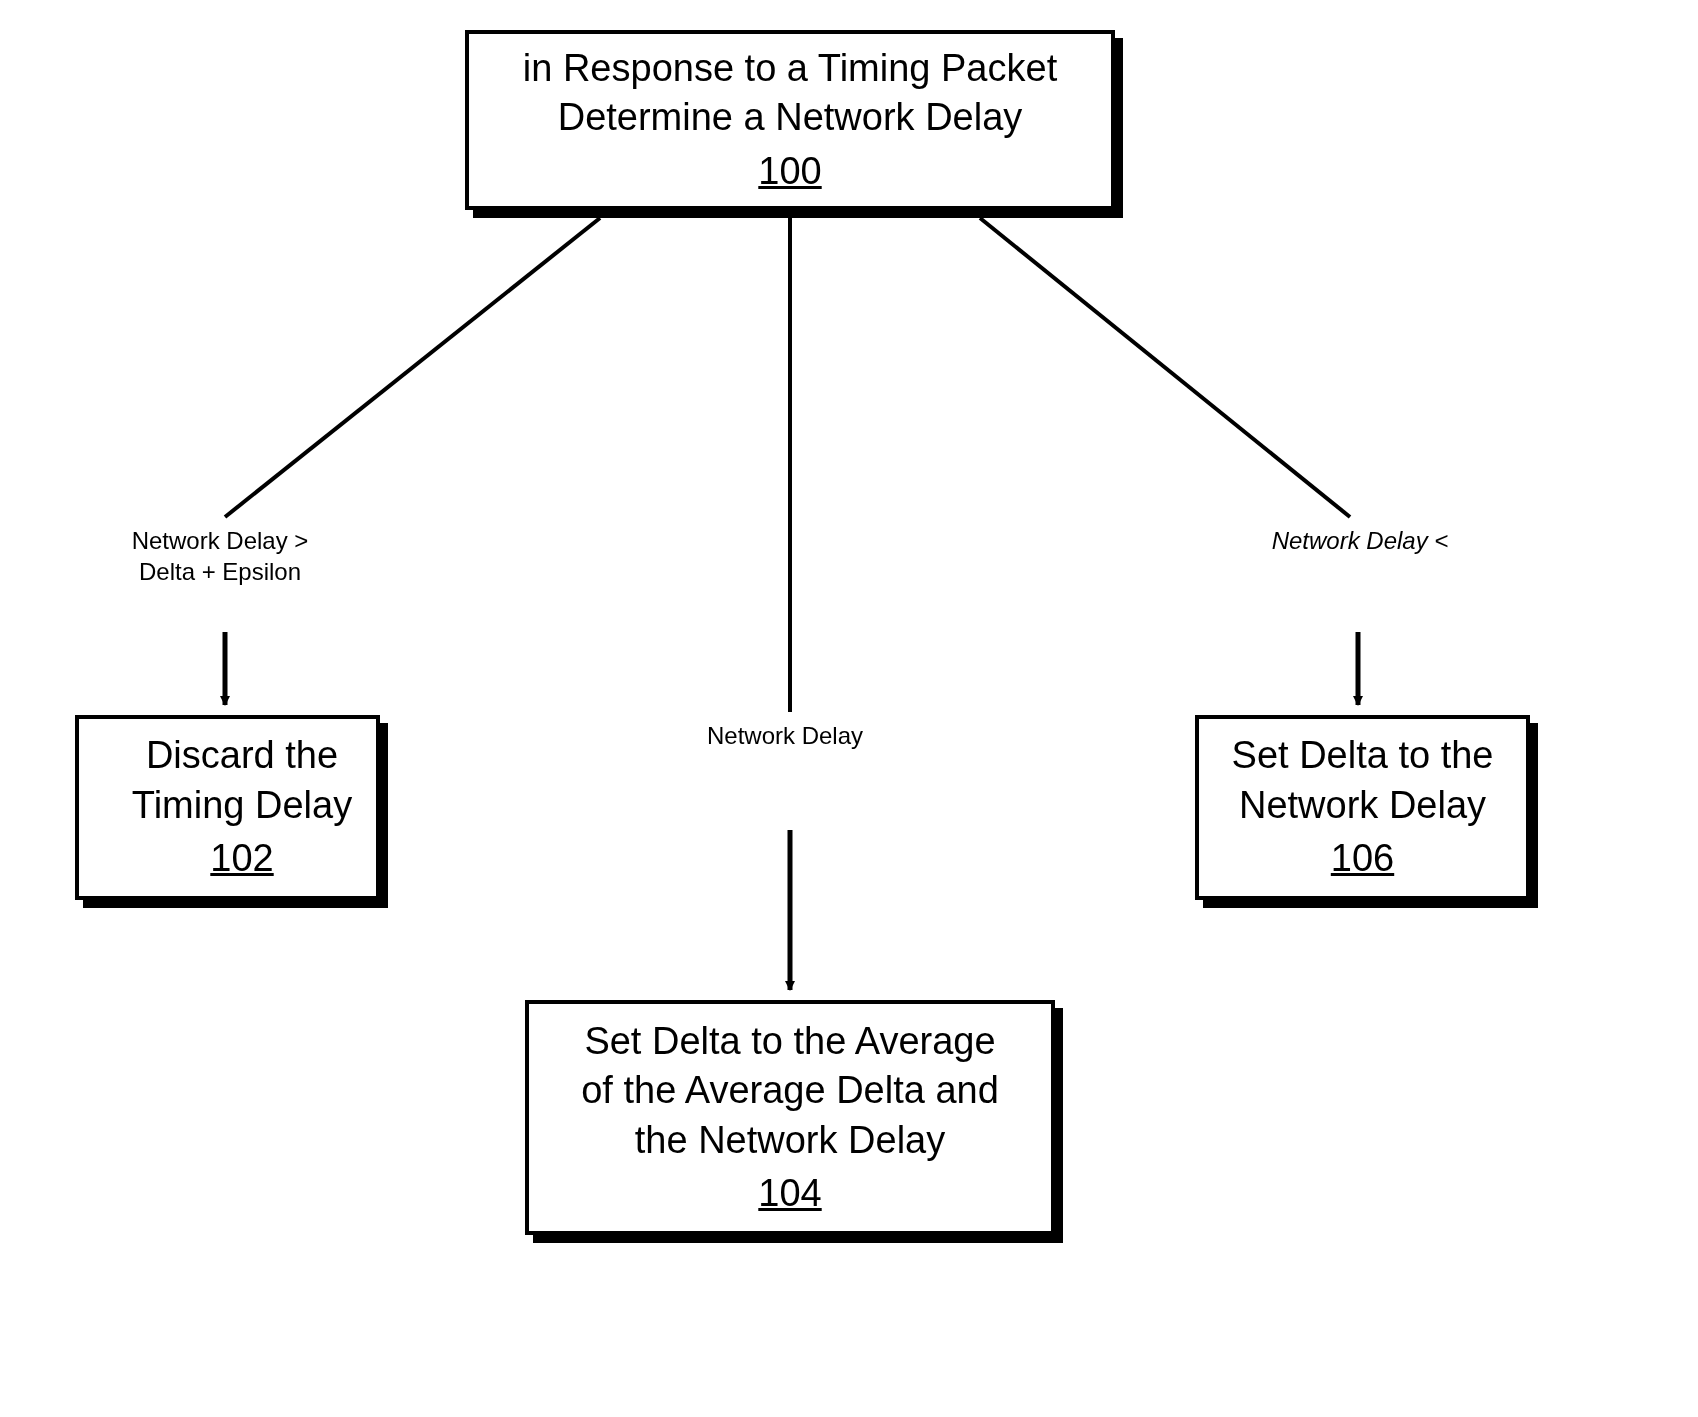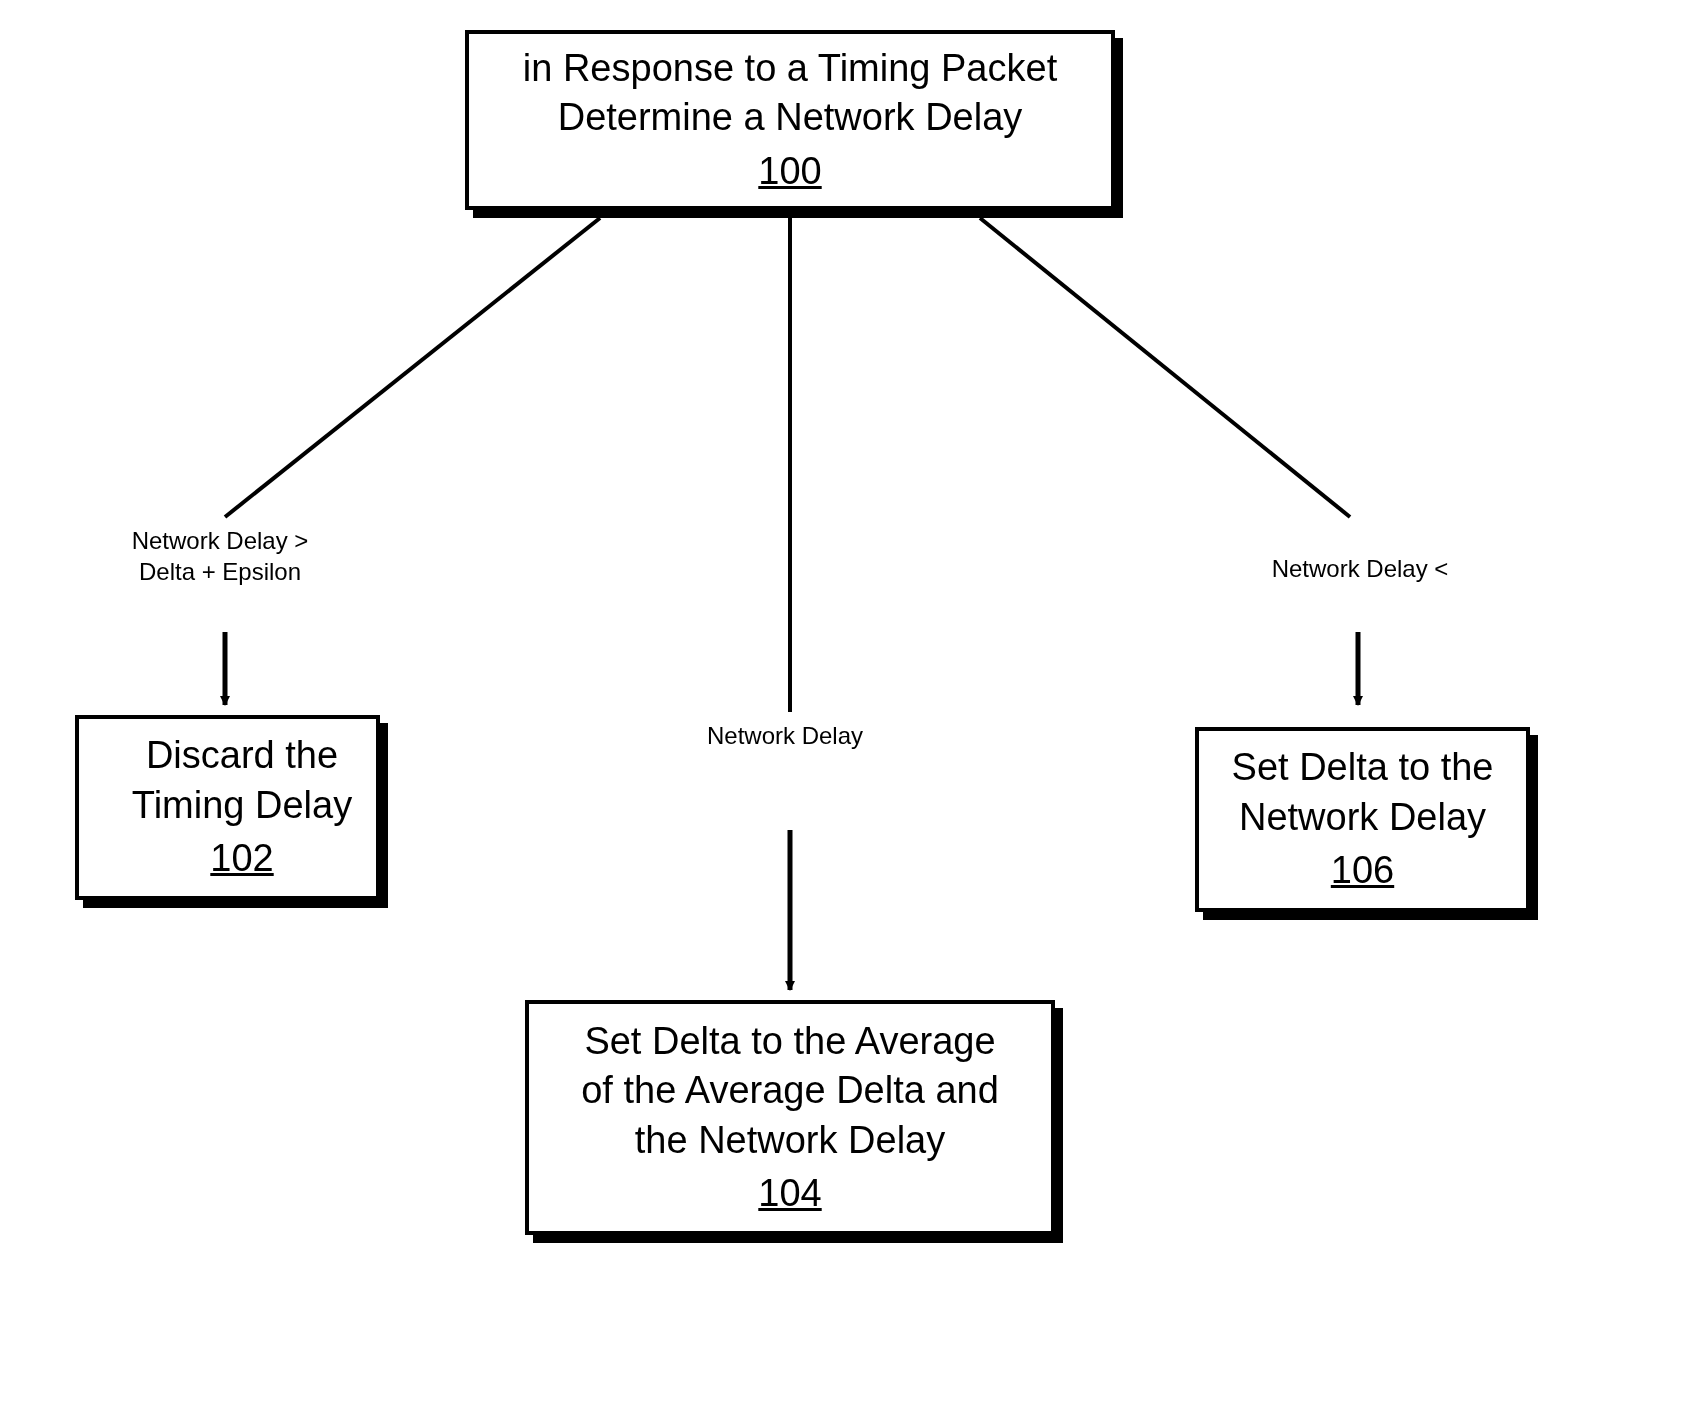--- a/index.html
+++ b/index.html
@@ -68,25 +68,25 @@
   <div>Network Delay</div>
 </div>
 
 <div class="box" style="left:525px; top:1000px; width:530px; height:235px;">
   <div>Set Delta to the Average</div>
   <div>of the Average Delta and</div>
   <div>the Network Delay</div>
   <div class="box-num">104</div>
 </div>
 
-<div class="label" style="left:1190px; top:553px; width:340px;">
+<div class="label" style="left:1190px; top:525px; width:340px;font-style:italic;">
   <div>Network Delay  &lt;</div>
 </div>
 
-<div class="box" style="left:1195px; top:715px; width:335px; height:185px;margin-top:12px;">
+<div class="box" style="left:1195px; top:715px; width:335px; height:185px;">
   <div>Set Delta to the</div>
   <div>Network Delay</div>
   <div class="box-num">106</div>
 </div>
 
 <svg class="connector" style="left:0; top:0; width:1698px; height:1417px;">
   <defs>
     <marker id="arrow" markerWidth="12" markerHeight="12" refX="9" refY="5" orient="auto" markerUnits="userSpaceOnUse">
       <path d="M0,0 L10,5 L0,10 Z" fill="black"></path>
     </marker>

